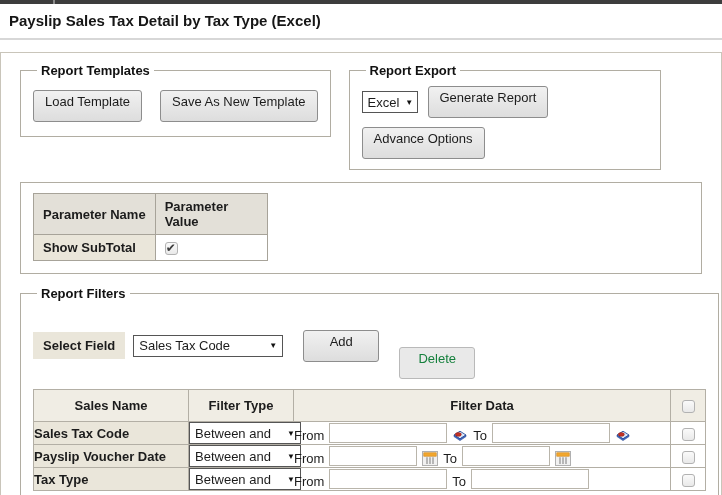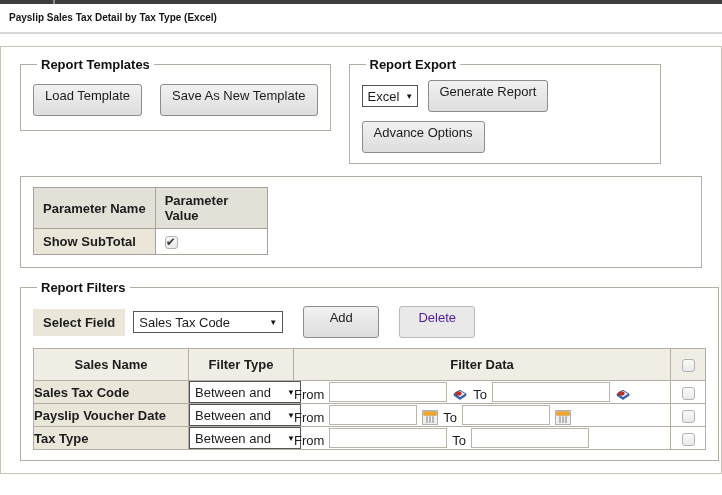--- a/index.html
+++ b/index.html
@@ -8,21 +8,21 @@
     width:722px; height:495px; overflow:hidden;
     background:#ffffff;
     font-family:"Liberation Sans", sans-serif;
     font-size:13px; color:#1c1c1c;
   }
   .topbar { height:4px; background:#3d3d3d; position:relative; }
   .topbar .tab-divider { position:absolute; left:53px; top:0; width:2px; height:4px; background:#8a8a8a; }
 
   .titlebar {
     padding:8px 10px 9px 9px;
-    font-size:10px; font-weight:bold; color:#161616;
+    font-size:15px; font-weight:bold; color:#161616;
     border-bottom:2px solid #d7d7d7;
     background:#fff;
   }
 
   .container {
     margin-top:12px;
     border:1px solid #c9c5ba;
     padding:10px 9px 12px 9px;
     min-height:428px;
   }
@@ -46,22 +46,22 @@
     background:linear-gradient(#f1f1f1,#dddddd);
     border:1px solid #8d8d8d;
     border-radius:3px;
     padding:3px 11px 12px 11px;
     font-size:13px; color:#1c1c1c;
     font-family:"Liberation Sans", sans-serif;
     cursor:pointer;
     white-space:nowrap;
   }
   .btn.disabled {
-    color:#4c1d95; border-color:#b9b9b9;
-    background:#e9e9e9; cursor:default;
+    color:#15803d; border-color:#b9b9b9;
+    background:#e9e9e9; cursor:default;margin-top:35px;
   }
   .btn-row { display:flex; gap:18px; margin:10px 0 4px 0; }
 
   .label-cell {
     background:#eae6da;
     font-weight:bold;
     padding:6px 8px;
   }
 
   .export-row1 { display:flex; align-items:center; gap:10px; margin-top:6px; }

